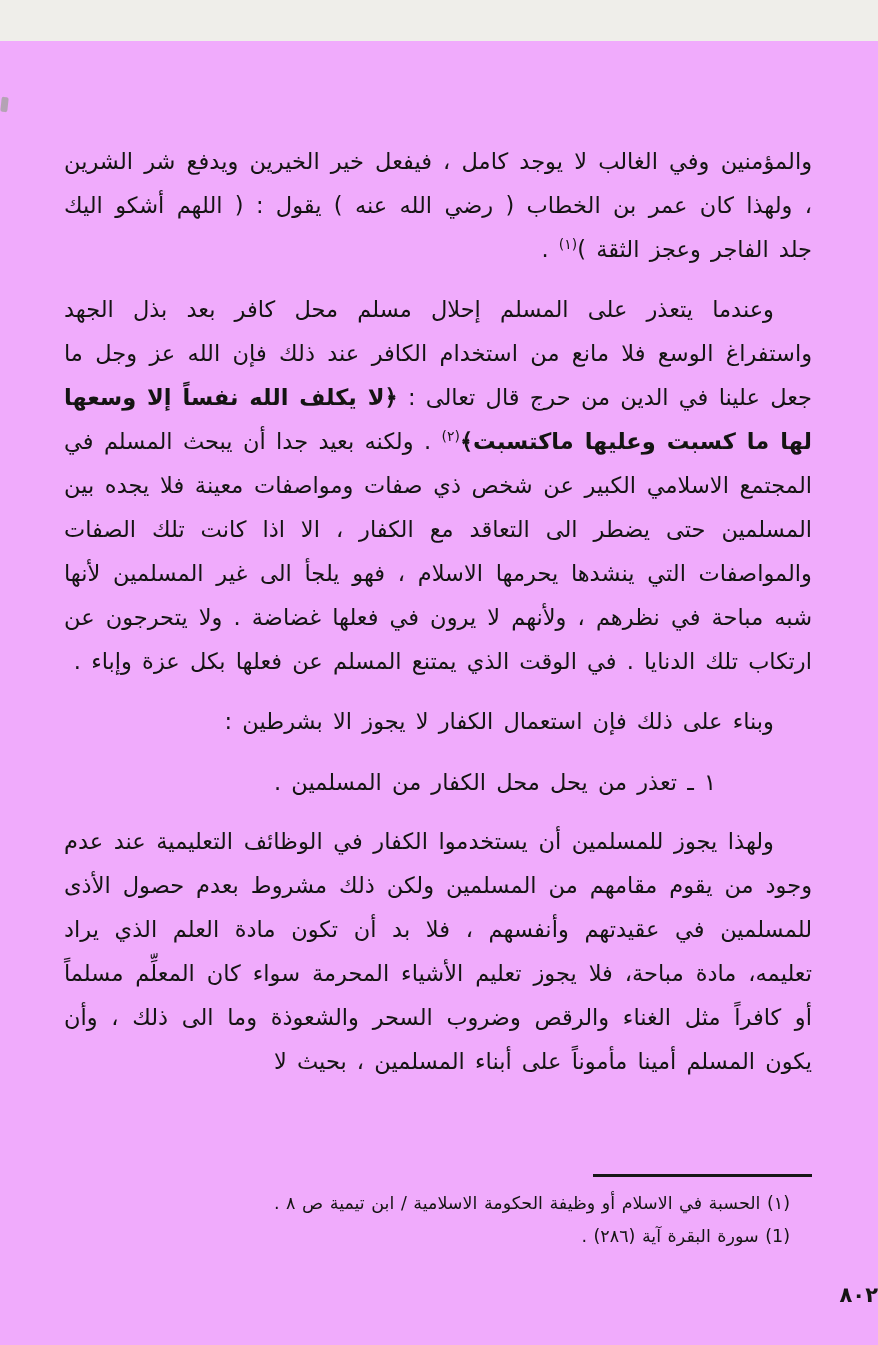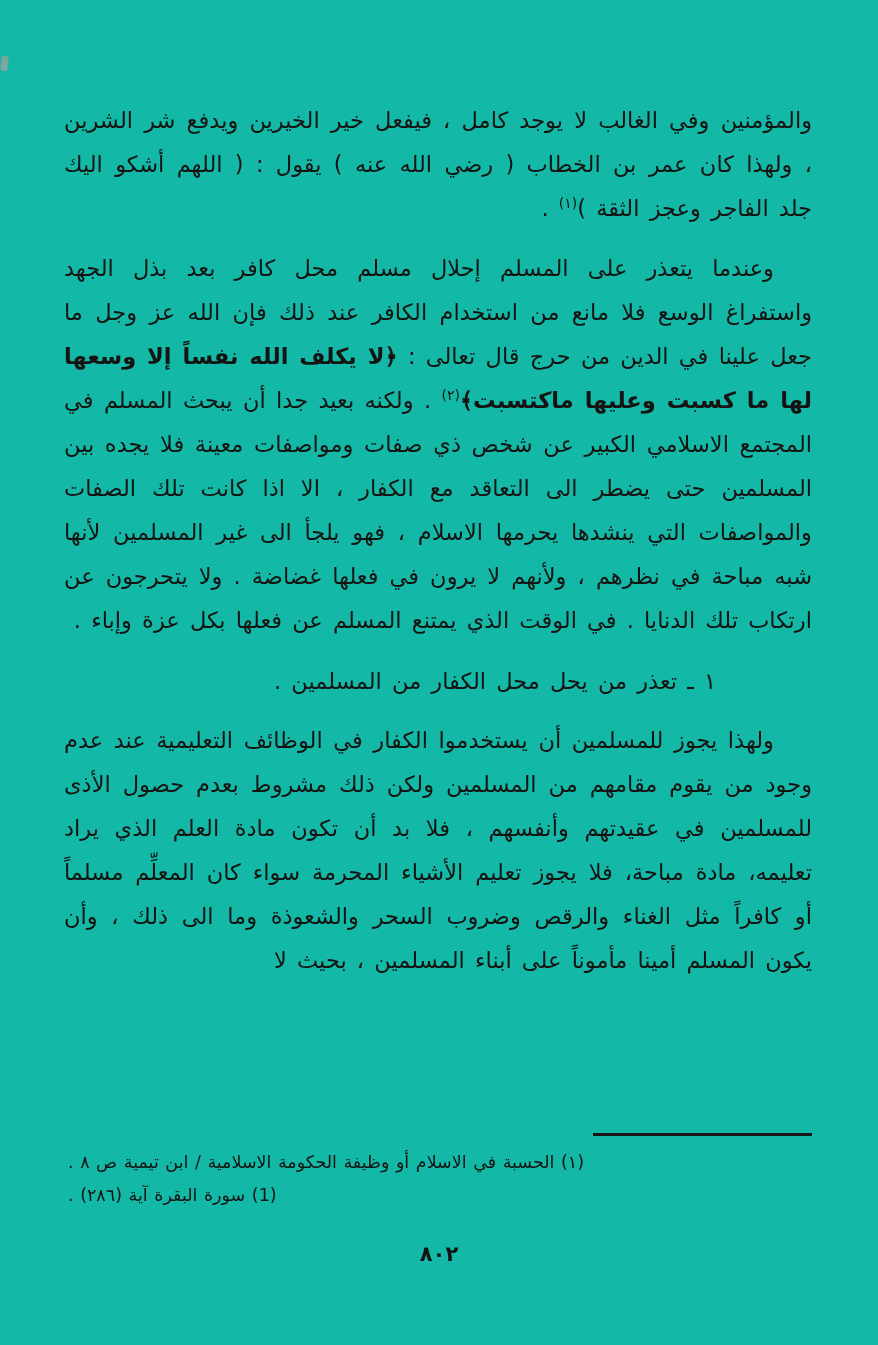--- a/index.html
+++ b/index.html
@@ -10,23 +10,24 @@
     width: 878px;
     height: 1345px;
     background: #efeeea;
     font-family: "DejaVu Sans", sans-serif;
     position: relative;
     overflow: hidden;
   }
   .page {
     position: absolute;
     inset: 0;
-    background: #14b8a6;
+    background: #f0abfc;
     color: #151413;
     direction: rtl;
+    margin-top: 41px;
   }
   .scan-mark {
     position: absolute;
     top: 56px;
     left: 1px;
     width: 7px;
     height: 15px;
     background: #a0a09c;
     border-radius: 2px;
     opacity: 0.75;
@@ -68,53 +69,54 @@
     top: 1133px;
     right: 66px;
     width: 219px;
     height: 3px;
     background: #171717;
   }
   .footnotes {
     position: absolute;
     top: 1146px;
     right: 88px;
-    left: 68px;
+    left: 60px;
     font-size: 17.5px;
     line-height: 33px;
-    text-align: left;
+    text-align: right;
     word-spacing: 1px;
   }
   .footnote-line {
     display: block;
   }
   .page-number {
     position: absolute;
     top: 1242px;
     left: 0;
     right: 0;
-    text-align: center;
+    text-align: right;
     font-size: 21px;
     font-weight: bold;
     letter-spacing: 2px;
   }
 </style>
 </head>
 <body>
 
 <div class="page">
 
   <div class="scan-mark"></div>
 
   <div class="text-block">
 
     <p class="para"><span>والمؤمنين وفي الغالب لا يوجد كامل ، فيفعل خير الخيرين ويدفع شر الشرين ، ولهذا كان عمر بن الخطاب ( رضي الله عنه ) يقول : ( اللهم أشكو اليك جلد الفاجر وعجز الثقة )</span><sup class="fn">(١)</sup><span> .</span></p>
 
     <p class="para indent"><span>وعندما يتعذر على المسلم إحلال مسلم محل كافر بعد بذل الجهد واستفراغ الوسع فلا مانع من استخدام الكافر عند ذلك فإن الله عز وجل ما جعل علينا في الدين من حرج قال تعالى : </span><span class="verse">﴿لا يكلف الله نفساً إلا وسعها لها ما كسبت وعليها ماكتسبت﴾</span><sup class="fn">(٢)</sup><span> . ولكنه بعيد جدا أن يبحث المسلم في المجتمع الاسلامي الكبير عن شخص ذي صفات ومواصفات معينة فلا يجده بين المسلمين حتى يضطر الى التعاقد مع الكفار ، الا اذا كانت تلك الصفات والمواصفات التي ينشدها يحرمها الاسلام ، فهو يلجأ الى غير المسلمين لأنها شبه مباحة في نظرهم ، ولأنهم لا يرون في فعلها غضاضة . ولا يتحرجون عن ارتكاب تلك الدنايا . في الوقت الذي يمتنع المسلم عن فعلها بكل عزة وإباء .</span></p>
 
+    <p class="para indent"><span>وبناء على ذلك فإن استعمال الكفار لا يجوز الا بشرطين :</span></p>
 
     <div class="list">
       <div class="list-item">١ ـ تعذر من يحل محل الكفار من المسلمين .</div>
     </div>
 
     <p class="para indent"><span>ولهذا يجوز للمسلمين أن يستخدموا الكفار في الوظائف التعليمية عند عدم وجود من يقوم مقامهم من المسلمين ولكن ذلك مشروط بعدم حصول الأذى للمسلمين في عقيدتهم وأنفسهم ، فلا بد أن تكون مادة العلم الذي يراد تعليمه، مادة مباحة، فلا يجوز تعليم الأشياء المحرمة سواء كان المعلِّم مسلماً أو كافراً مثل الغناء والرقص وضروب السحر والشعوذة وما الى ذلك ، وأن يكون المسلم أمينا مأموناً على أبناء المسلمين ، بحيث لا</span></p>
 
   </div>
 
   <div class="fn-rule"></div>

